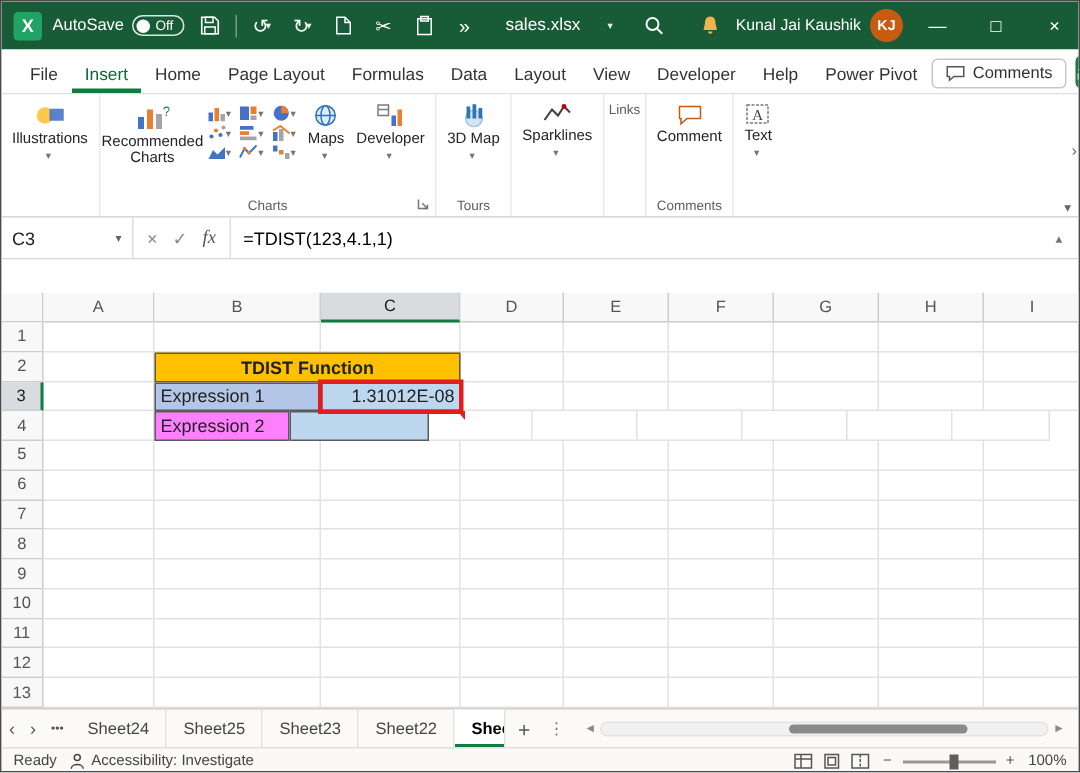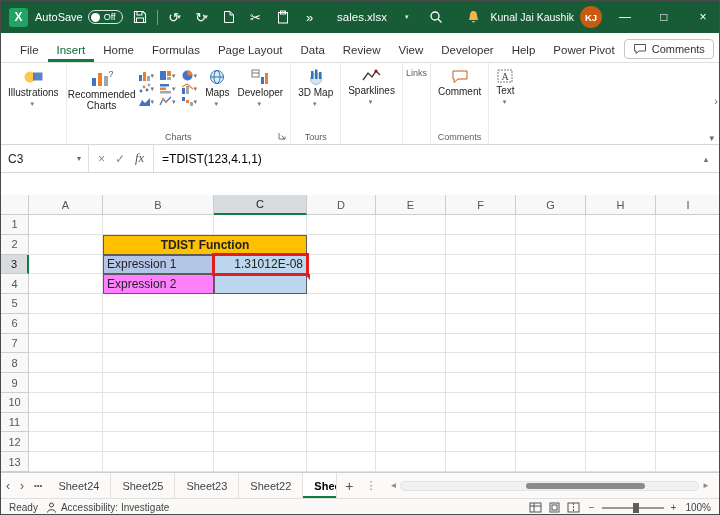--- a/index.html
+++ b/index.html
@@ -181,24 +181,24 @@
     </div>
     <div class="winbtn">
       <span>×</span>
     </div>
   </div>
 
   <div class="menubar">
     <div class="mtab">File</div>
     <div class="mtab active">Insert</div>
     <div class="mtab">Home</div>
+    <div class="mtab">Page Layout</div>
     <div class="mtab">Formulas</div>
-    <div class="mtab">Page Layout</div>
     <div class="mtab">Data</div>
-    <div class="mtab">Review</div>
+    <div class="mtab">Layout</div>
     <div class="mtab">View</div>
     <div class="mtab">Developer</div>
     <div class="mtab">Help</div>
     <div class="mtab">Power Pivot</div>
     <div class="spacer"></div>
     <div class="comments-btn">
       <svg width="14" height="12">
           <path d="M1.5,1.5 H12.5 V8 H6 L3,10.5 V8 H1.5 Z" fill="none" stroke="#555"></path>
         </svg>
       <span>Comments</span>
@@ -475,21 +475,21 @@
         <div class="g-cell g-data" style="width: 69px;"></div>
         <div class="g-cell g-data" style="width: 70px;"></div>
         <div class="g-cell g-data" style="width: 70px;"></div>
         <div class="g-cell g-data" style="width: 70px;"></div>
         <div class="g-cell g-data" style="width: 70px;"></div>
         <div class="g-cell g-data" style="width: 65px;"></div>
       </div>
       <div class="g-row">
         <div class="g-cell g-rowhdr" style="width: 28px;">4</div>
         <div class="g-cell g-data" style="width: 74px;"></div>
-        <div class="g-cell g-data g-bordered" style="width: 111px; background: rgb(255, 128, 255); justify-content: flex-start;">Expression 2</div>
+        <div class="g-cell g-data g-bordered" style="width: 90px; background: rgb(255, 128, 255); justify-content: flex-start;">Expression 2</div>
         <div class="g-cell g-data g-bordered" style="width: 93px; background: rgb(189, 215, 238); justify-content: flex-start;"></div>
         <div class="g-cell g-data" style="width: 69px;"></div>
         <div class="g-cell g-data" style="width: 70px;"></div>
         <div class="g-cell g-data" style="width: 70px;"></div>
         <div class="g-cell g-data" style="width: 70px;"></div>
         <div class="g-cell g-data" style="width: 70px;"></div>
         <div class="g-cell g-data" style="width: 65px;"></div>
       </div>
       <div class="g-row">
         <div class="g-cell g-rowhdr" style="width: 28px;">5</div>

